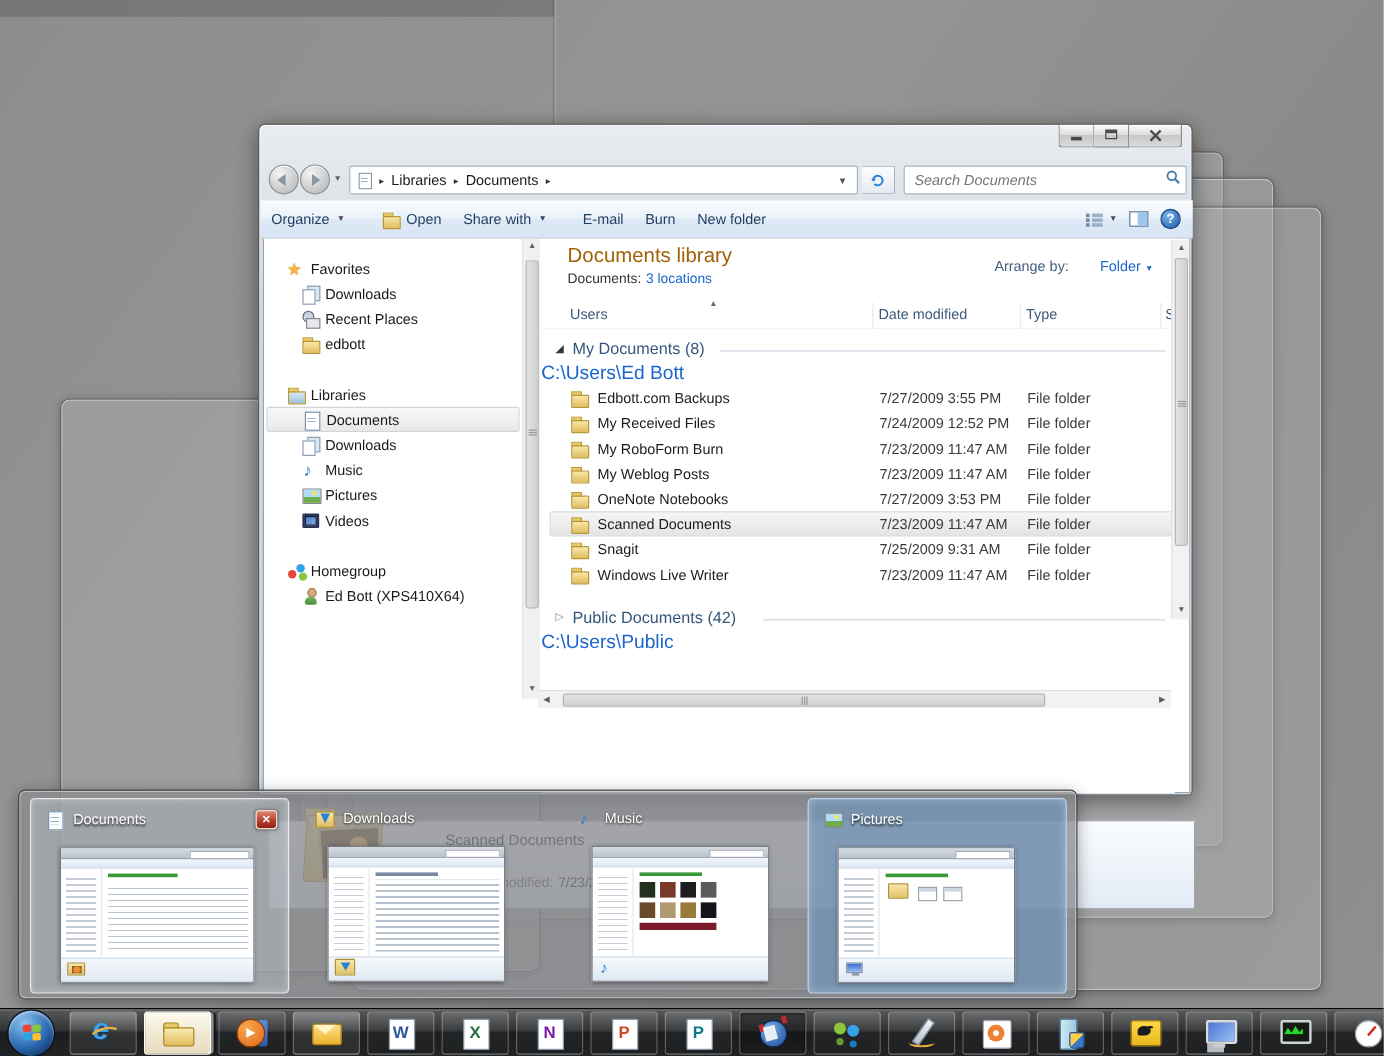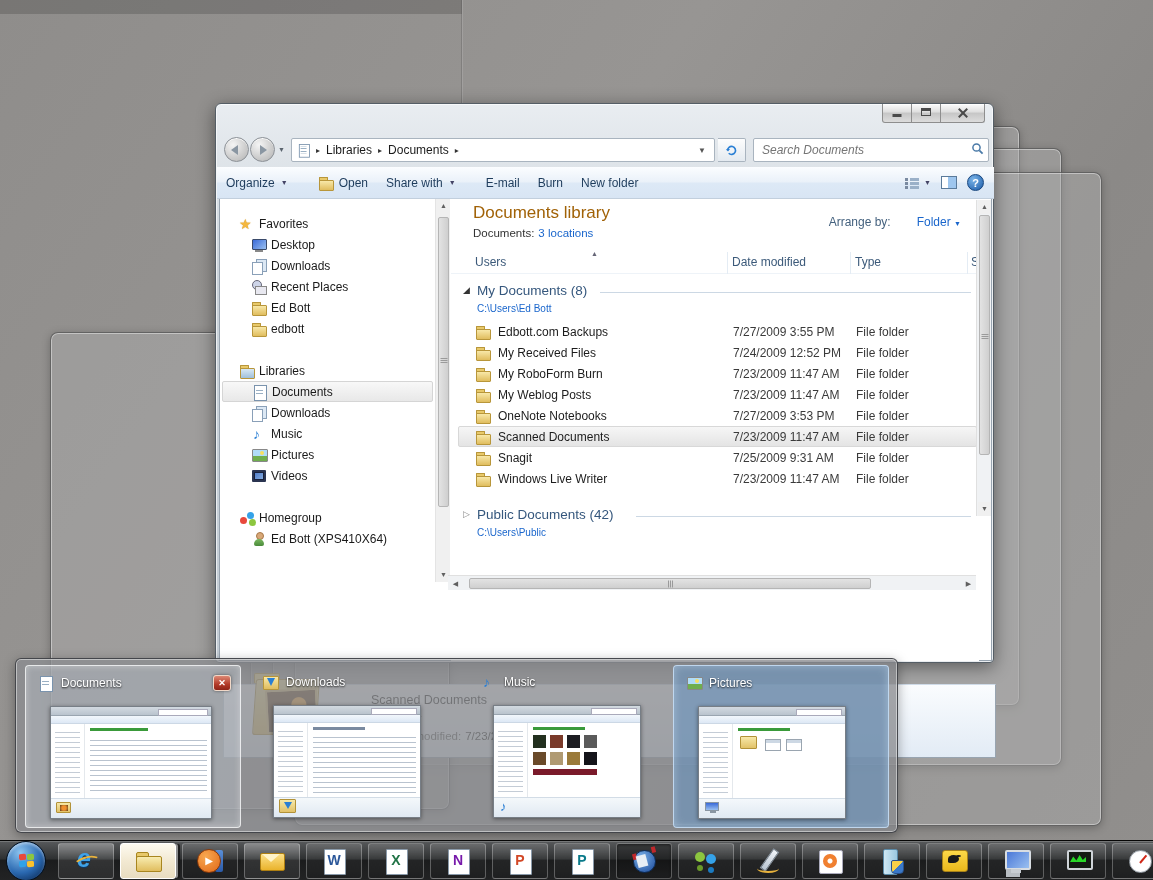--- a/index.html
+++ b/index.html
@@ -108,21 +108,21 @@
   .colhead { position:absolute; left:0; top:53px; width:528px; height:22px; border-bottom:1px solid #eef3f8; font-size:12px; color:#3c5a7a; }
   .colhead .ch { position:absolute; top:3px; }
   .colsep { position:absolute; top:0; width:1px; height:22px; background:#e4ecf4; }
   .sortmark { position:absolute; left:140px; top:-2px; font-size:7px; color:#667; }
   .filelist { position:absolute; left:0; top:82px; width:528px; }
   .grp-hdr { position:relative; height:22px; }
   .grp-tri { position:absolute; left:12px; top:4px; font-size:9px; color:#333; }
   .grp-tri.col { color:#888; }
   .grp-name { position:absolute; left:26px; top:2px; font-size:13.5px; color:#35577d; white-space:nowrap; }
   .grp-rule { position:absolute; right:8px; top:11px; height:1px; background:#ccd8e4; }
-  .grp-path { position:relative; height:18px; font-size:10px; color:#1a66cc; padding-left:26px; }
+  .grp-path { position:relative; height:18px; font-size:16px; color:#1a66cc; }
   .frow { position:relative; height:21px; font-size:12px; color:#1c1c1c; margin:0 2px 0 7px; border:1px solid transparent; border-radius:2px; }
   .frow.sel { background:linear-gradient(#f6f6f6,#e4e4e4); border-color:#d8d8d8; }
   .frow .fname { position:absolute; left:39px; top:3px; white-space:nowrap; }
   .frow .fdate { position:absolute; left:274px; top:3px; color:#3a3a3a; white-space:nowrap; }
   .frow .ftype { position:absolute; left:397px; top:3px; color:#3a3a3a; }
   .frow .nic { position:absolute; left:16px; top:2px; }
   .grp-spacer { height:16px; }
 
   
   .vscroll { position:absolute; left:760px; top:96px; width:15px; height:316px; background:#f0f2f4; border-left:1px solid #e0e0e0; }
@@ -408,34 +408,26 @@
       </div>
     </div>
 
     <div class="client">
       <div class="navpane" id="navpane" style="padding-top: 14px;">
           <div class="nav-header">
             <span class="nic star-icon"></span>
             <span>Favorites</span>
           </div>
           <div class="nav-item">
-            <span class="nic desktop-icon"></span>
-            <span>Desktop</span>
-          </div>
-          <div class="nav-item">
             <span class="nic stack-icon"></span>
             <span>Downloads</span>
           </div>
           <div class="nav-item">
             <span class="nic recent-icon"></span>
             <span>Recent Places</span>
-          </div>
-          <div class="nav-item">
-            <span class="nic folder-icon"></span>
-            <span>Ed Bott</span>
           </div>
           <div class="nav-item">
             <span class="nic folder-icon"></span>
             <span>edbott</span>
           </div>
           <div class="nav-gap"></div>
           <div class="nav-header">
             <span class="nic libraries-icon"></span>
             <span>Libraries</span>
           </div>

